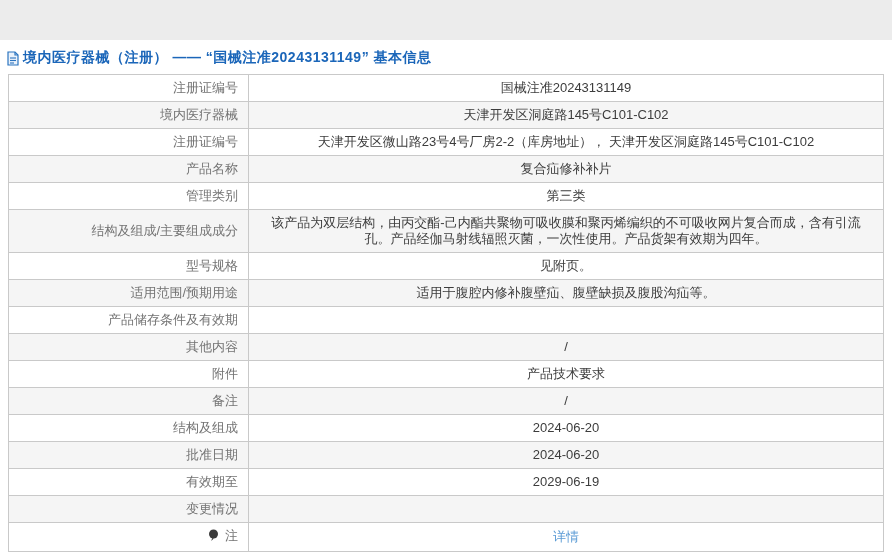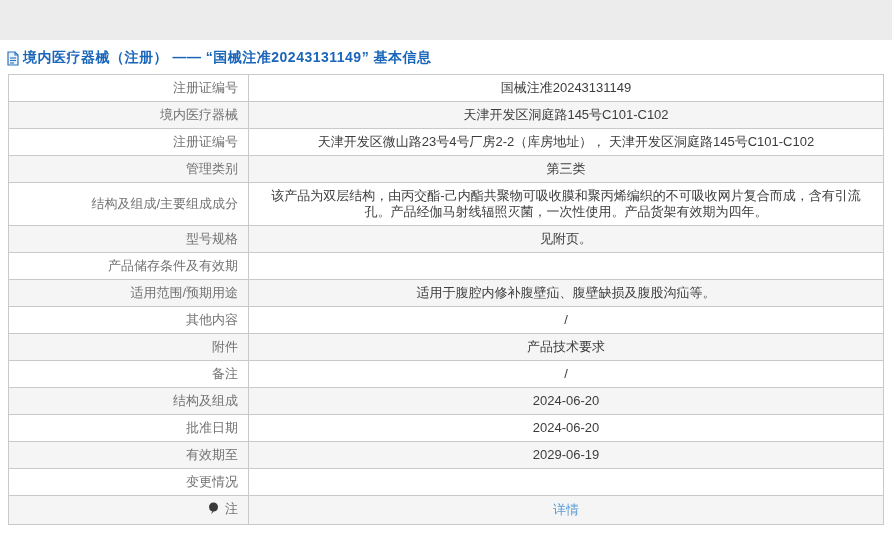--- a/index.html
+++ b/index.html
@@ -93,38 +93,42 @@
           </tr>
           <tr>
             <td class="label-cell"><span>境内医疗器械</span></td>
             <td class="value-cell"><span>天津开发区洞庭路145号C101-C102</span></td>
           </tr>
           <tr>
             <td class="label-cell"><span>注册证编号</span></td>
             <td class="value-cell"><span>天津开发区微山路23号4号厂房2-2（库房地址）， 天津开发区洞庭路145号C101-C102</span></td>
           </tr>
           <tr>
+            <td class="label-cell"><span>产品名称</span></td>
+            <td class="value-cell"><span>复合疝修补补片</span></td>
+          </tr>
+          <tr>
             <td class="label-cell"><span>管理类别</span></td>
             <td class="value-cell"><span>第三类</span></td>
           </tr>
           <tr>
             <td class="label-cell"><span>结构及组成/主要组成成分</span></td>
             <td class="value-cell"><span>该产品为双层结构，由丙交酯-己内酯共聚物可吸收膜和聚丙烯编织的不可吸收网片复合而成，含有引流孔。产品经伽马射线辐照灭菌，一次性使用。产品货架有效期为四年。</span></td>
           </tr>
           <tr>
             <td class="label-cell"><span>型号规格</span></td>
             <td class="value-cell"><span>见附页。</span></td>
           </tr>
           <tr>
+            <td class="label-cell"><span>适用范围/预期用途</span></td>
+            <td class="value-cell"><span>适用于腹腔内修补腹壁疝、腹壁缺损及腹股沟疝等。</span></td>
+          </tr>
+          <tr>
             <td class="label-cell"><span>产品储存条件及有效期</span></td>
             <td class="value-cell"><span></span></td>
-          </tr>
-          <tr>
-            <td class="label-cell"><span>适用范围/预期用途</span></td>
-            <td class="value-cell"><span>适用于腹腔内修补腹壁疝、腹壁缺损及腹股沟疝等。</span></td>
           </tr>
           <tr>
             <td class="label-cell"><span>其他内容</span></td>
             <td class="value-cell"><span>/</span></td>
           </tr>
           <tr>
             <td class="label-cell"><span>附件</span></td>
             <td class="value-cell"><span>产品技术要求</span></td>
           </tr>
           <tr>

